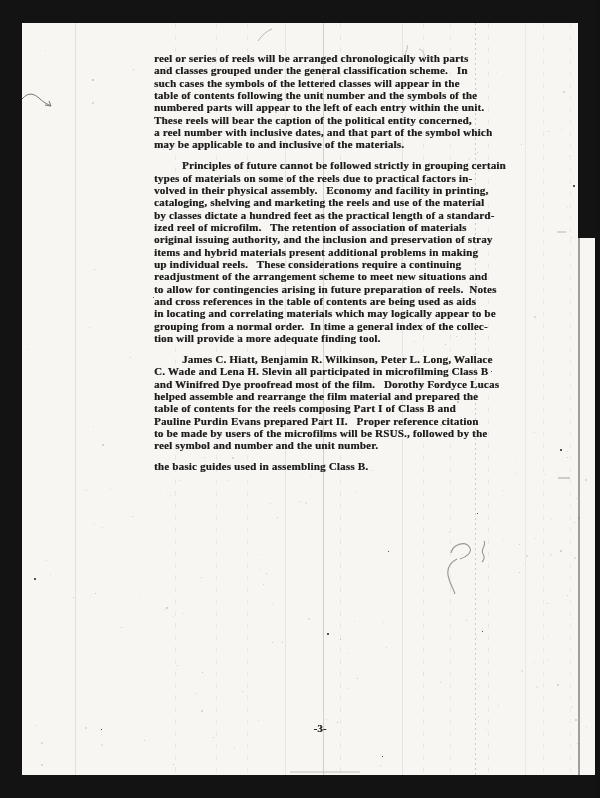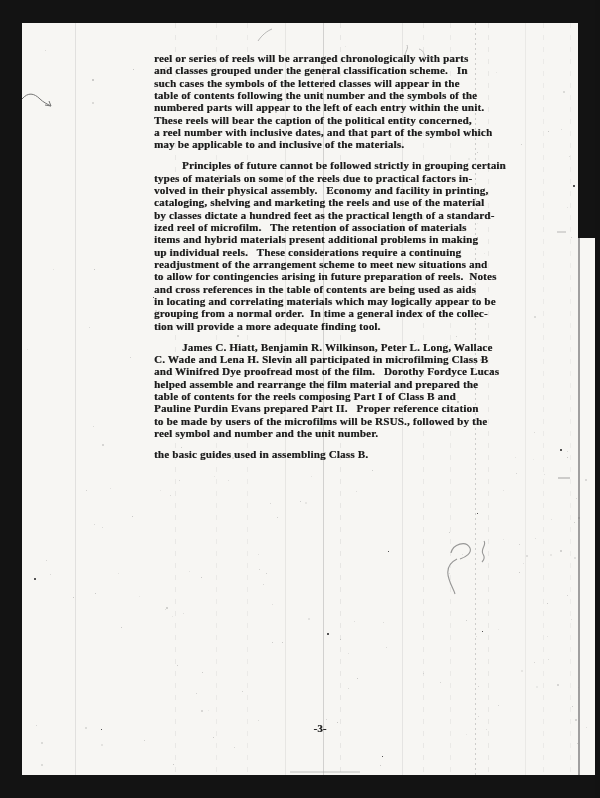--- a/index.html
+++ b/index.html
@@ -276,20 +276,21 @@
         <div class="line"><span>a reel number with inclusive dates, and that part of the symbol which</span></div>
         <div class="line"><span>may be applicable to and inclusive of the materials.</span></div>
       </div>
       <div class="para">
         <div class="line indent"><span>Principles of future cannot be followed strictly in grouping certain</span></div>
         <div class="line"><span>types of materials on some of the reels due to practical factors in-</span></div>
         <div class="line"><span>volved in their physical assembly.   Economy and facility in printing,</span></div>
         <div class="line"><span>cataloging, shelving and marketing the reels and use of the material</span></div>
         <div class="line"><span>by classes dictate a hundred feet as the practical length of a standard-</span></div>
         <div class="line"><span>ized reel of microfilm.   The retention of association of materials</span></div>
+        <div class="line"><span>original issuing authority, and the inclusion and preservation of stray</span></div>
         <div class="line"><span>items and hybrid materials present additional problems in making</span></div>
         <div class="line"><span>up individual reels.   These considerations require a continuing</span></div>
         <div class="line"><span>readjustment of the arrangement scheme to meet new situations and</span></div>
         <div class="line"><span>to allow for contingencies arising in future preparation of reels.  Notes</span></div>
         <div class="line"><span>and cross references in the table of contents are being used as aids</span></div>
         <div class="line"><span>in locating and correlating materials which may logically appear to be</span></div>
         <div class="line"><span>grouping from a normal order.  In time a general index of the collec-</span></div>
         <div class="line"><span>tion will provide a more adequate finding tool.</span></div>
       </div>
       <div class="para">

